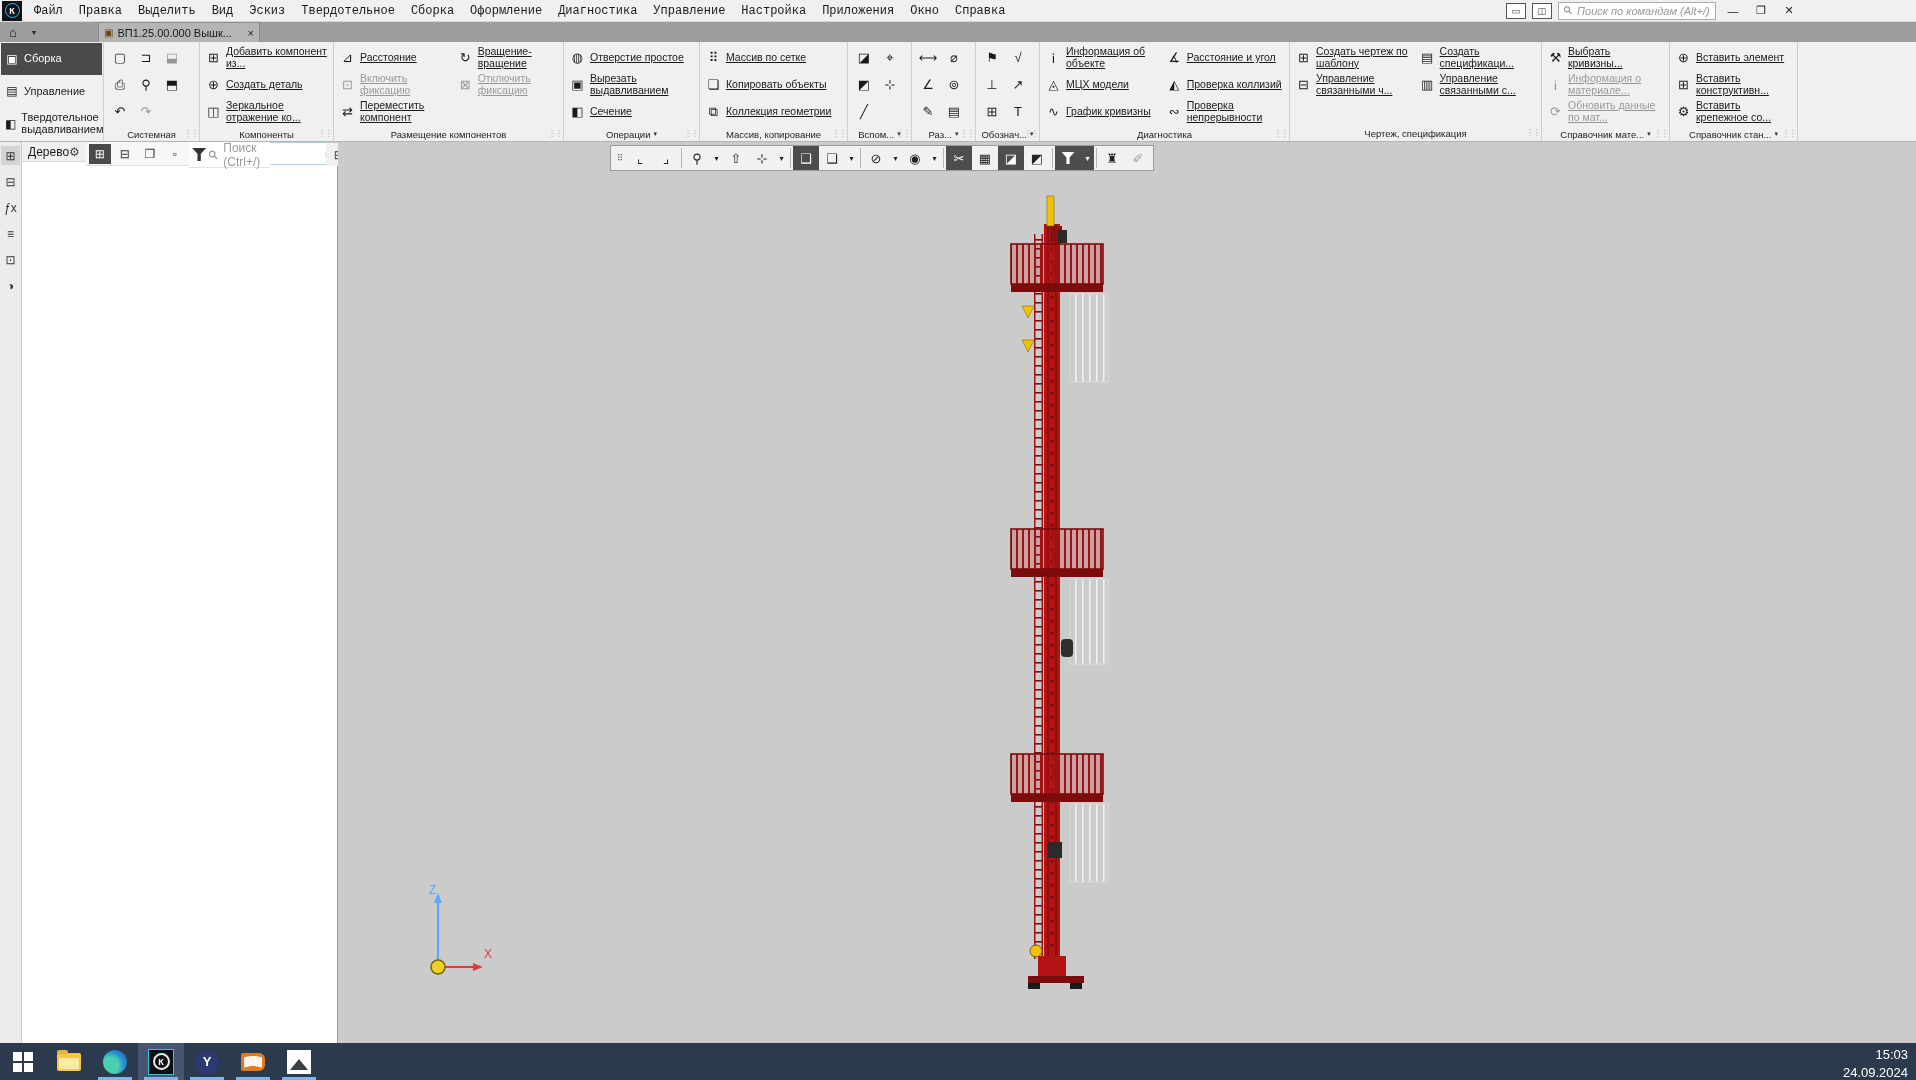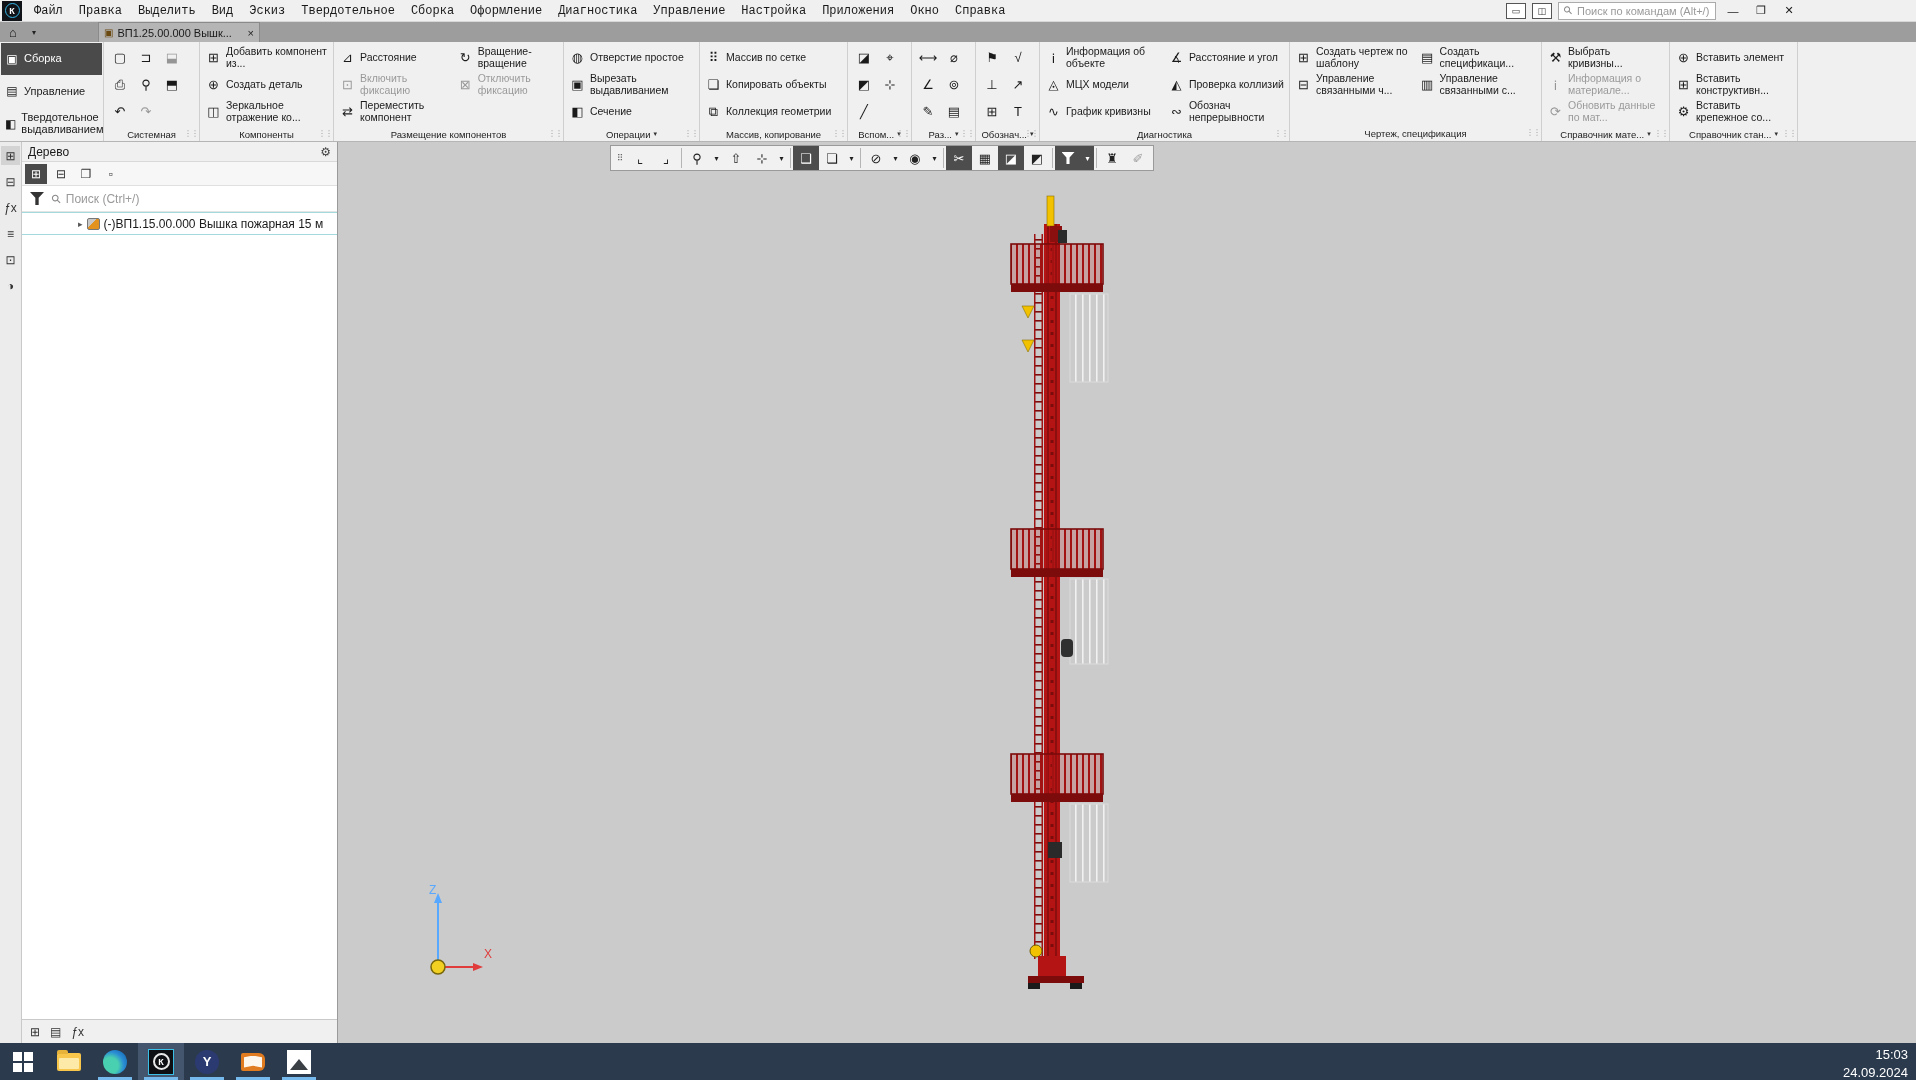--- a/index.html
+++ b/index.html
@@ -13,21 +13,21 @@
   #logo{width:20px;height:20px;margin:1px 4px 1px 2px;background:#101418;display:flex;align-items:center;justify-content:center;}
   #logo span{width:15px;height:15px;border:1.5px solid #35b6e6;border-radius:50%;color:#fff;
     font-size:9px;font-weight:bold;display:flex;align-items:center;justify-content:center;}
   #menu-items{display:flex;gap:0;}
   .mi{padding:2px 8px;font-size:12px;cursor:default;font-family:Liberation Mono, monospace;}
   #menubar-right{margin-left:auto;display:flex;align-items:center;gap:6px;padding-right:116px;}
   .winicon{width:20px;height:16px;border:1px solid #555;display:flex;align-items:center;justify-content:center;
     font-size:9px;background:#fff;color:#333;}
   #cmd-search{width:158px;height:18px;border:1px solid #ababab;background:#fff;display:flex;align-items:center;gap:5px;padding:0 5px;color:#9a9a9a;}
   #cmd-search .mag{display:inline-block;transform:rotate(-45deg);font-size:11px;color:#8a8a8a;}
-  #cmd-search .ph{font-size:11px;white-space:nowrap;overflow:hidden;}
+  #cmd-search .ph{font-size:11px;white-space:nowrap;overflow:hidden;font-style:italic;}
   .wctl{width:22px;text-align:center;font-size:11px;color:#222;cursor:default;}
   
   #tabbar{position:absolute;left:0;top:22px;width:100%;height:20px;background:#9d9d9d;display:flex;align-items:stretch;}
   .home{width:26px;display:flex;align-items:center;justify-content:center;font-size:13px;color:#111;}
   .home-arrow{width:16px;display:flex;align-items:center;justify-content:center;font-size:8px;color:#222;}
   .tab{margin-left:56px;width:162px;background:#b5b5b5;border:1px solid #8a8a8a;border-bottom:none;
     display:flex;align-items:center;gap:4px;padding:0 5px;font-size:11px;}
   .doc-ico{font-size:10px;color:#6b4a12;}
   .tab-close{margin-left:auto;font-size:11px;color:#222;}
   
@@ -36,32 +36,32 @@
   #ribbon-sets{width:104px;display:flex;flex-direction:column;border-right:1px solid #cfcfcf;padding:1px;}
   .set-btn{display:flex;align-items:center;gap:5px;padding:2px 4px;font-size:11px;flex:1;line-height:1.05;}
   .set-btn .si{font-size:12px;width:14px;text-align:center;}
   .set-btn.active{background:#4a4a4a;color:#fff;}
   #ribbon-groups{display:flex;flex:1;}
   .rgroup{display:flex;flex-direction:column;border-right:1px solid #cfcfcf;height:100%;flex-shrink:0;}
   .rg-body{flex:1;display:flex;gap:2px;padding:2px 3px;}
   .rg-col{display:flex;flex-direction:column;justify-content:flex-start;}
   .rbtn{display:flex;align-items:center;gap:4px;height:27px;padding:0 2px;font-size:10.5px;cursor:default;}
   .rbtn .rbi{width:17px;text-align:center;font-size:13px;flex-shrink:0;}
-  .rbtn .lbl{line-height:1.05;}
+  .rbtn .lbl{line-height:1.05;text-decoration:underline;}
   .rg-grid{flex:1;display:grid;grid-auto-rows:27px;align-content:start;padding:2px 3px;}
   .ribtn{width:26px;display:flex;align-items:center;justify-content:center;font-size:13px;cursor:default;}
   .rg-label{height:15px;display:flex;align-items:center;justify-content:center;font-size:9.5px;color:#222;position:relative;gap:3px;}
   .rg-label .grip{position:absolute;right:1px;top:2px;color:#999;font-size:8px;letter-spacing:-1px;}
   .rg-label .drop{font-size:7px;color:#333;}
   
   #main{position:absolute;left:0;top:142px;width:1916px;height:901px;display:flex;}
   #sidebar{width:22px;background:#ececec;border-right:1px solid #c9c9c9;display:flex;flex-direction:column;align-items:center;padding-top:4px;gap:7px;}
   .sb-ico{width:19px;height:19px;display:flex;align-items:center;justify-content:center;font-size:12px;color:#333;}
   .sb-ico.active{background:#d3d3d3;}
-  #treepanel{width:316px;background:#fff;border-right:1px solid #9a9a9a;display:flex;flex-direction:column;}
+  #treepanel{width:316px;background:#fff;border-right:1px solid #9a9a9a;display:flex;}
   #tree-header{height:20px;background:#f0f0f0;border-bottom:1px solid #d9d9d9;display:flex;align-items:center;justify-content:space-between;padding:0 6px;font-size:12px;}
   #tree-gear{font-size:12px;color:#444;}
   #tree-toolbar{height:24px;background:#f7f7f7;border-bottom:1px solid #e0e0e0;display:flex;align-items:center;gap:3px;padding:0 3px;}
   .tt-ico{width:22px;height:20px;display:flex;align-items:center;justify-content:center;font-size:12px;color:#333;}
   .tt-ico.active{background:#4a4a4a;color:#fff;}
   #tree-search{height:26px;display:flex;align-items:center;border-bottom:1px solid #e4e4e4;}
   .funnel{width:30px;display:flex;align-items:center;justify-content:center;}
   .funnel i{display:block;width:14px;height:13px;background:#333;
     clip-path:polygon(0 0,100% 0,62% 45%,62% 100%,38% 100%,38% 45%);}
   #tree-search .ph{color:#9a9a9a;font-size:12px;display:flex;align-items:center;gap:5px;}
@@ -350,21 +350,21 @@
               <div class="rbtn">
                 <span class="rbi">∡</span>
                 <span class="lbl">Расстояние и угол</span>
               </div>
               <div class="rbtn">
                 <span class="rbi">◭</span>
                 <span class="lbl">Проверка коллизий</span>
               </div>
               <div class="rbtn">
                 <span class="rbi">∾</span>
-                <span class="lbl">Обознач непрерывности</span>
+                <span class="lbl">Проверка непрерывности</span>
               </div>
             </div>
           </div>
           <div class="rg-label">
             <span>Диагностика</span>
             <span class="grip">⋮⋮</span>
           </div>
         </div>
         <div class="rgroup" style="width: 252px;">
           <div class="rg-body">

